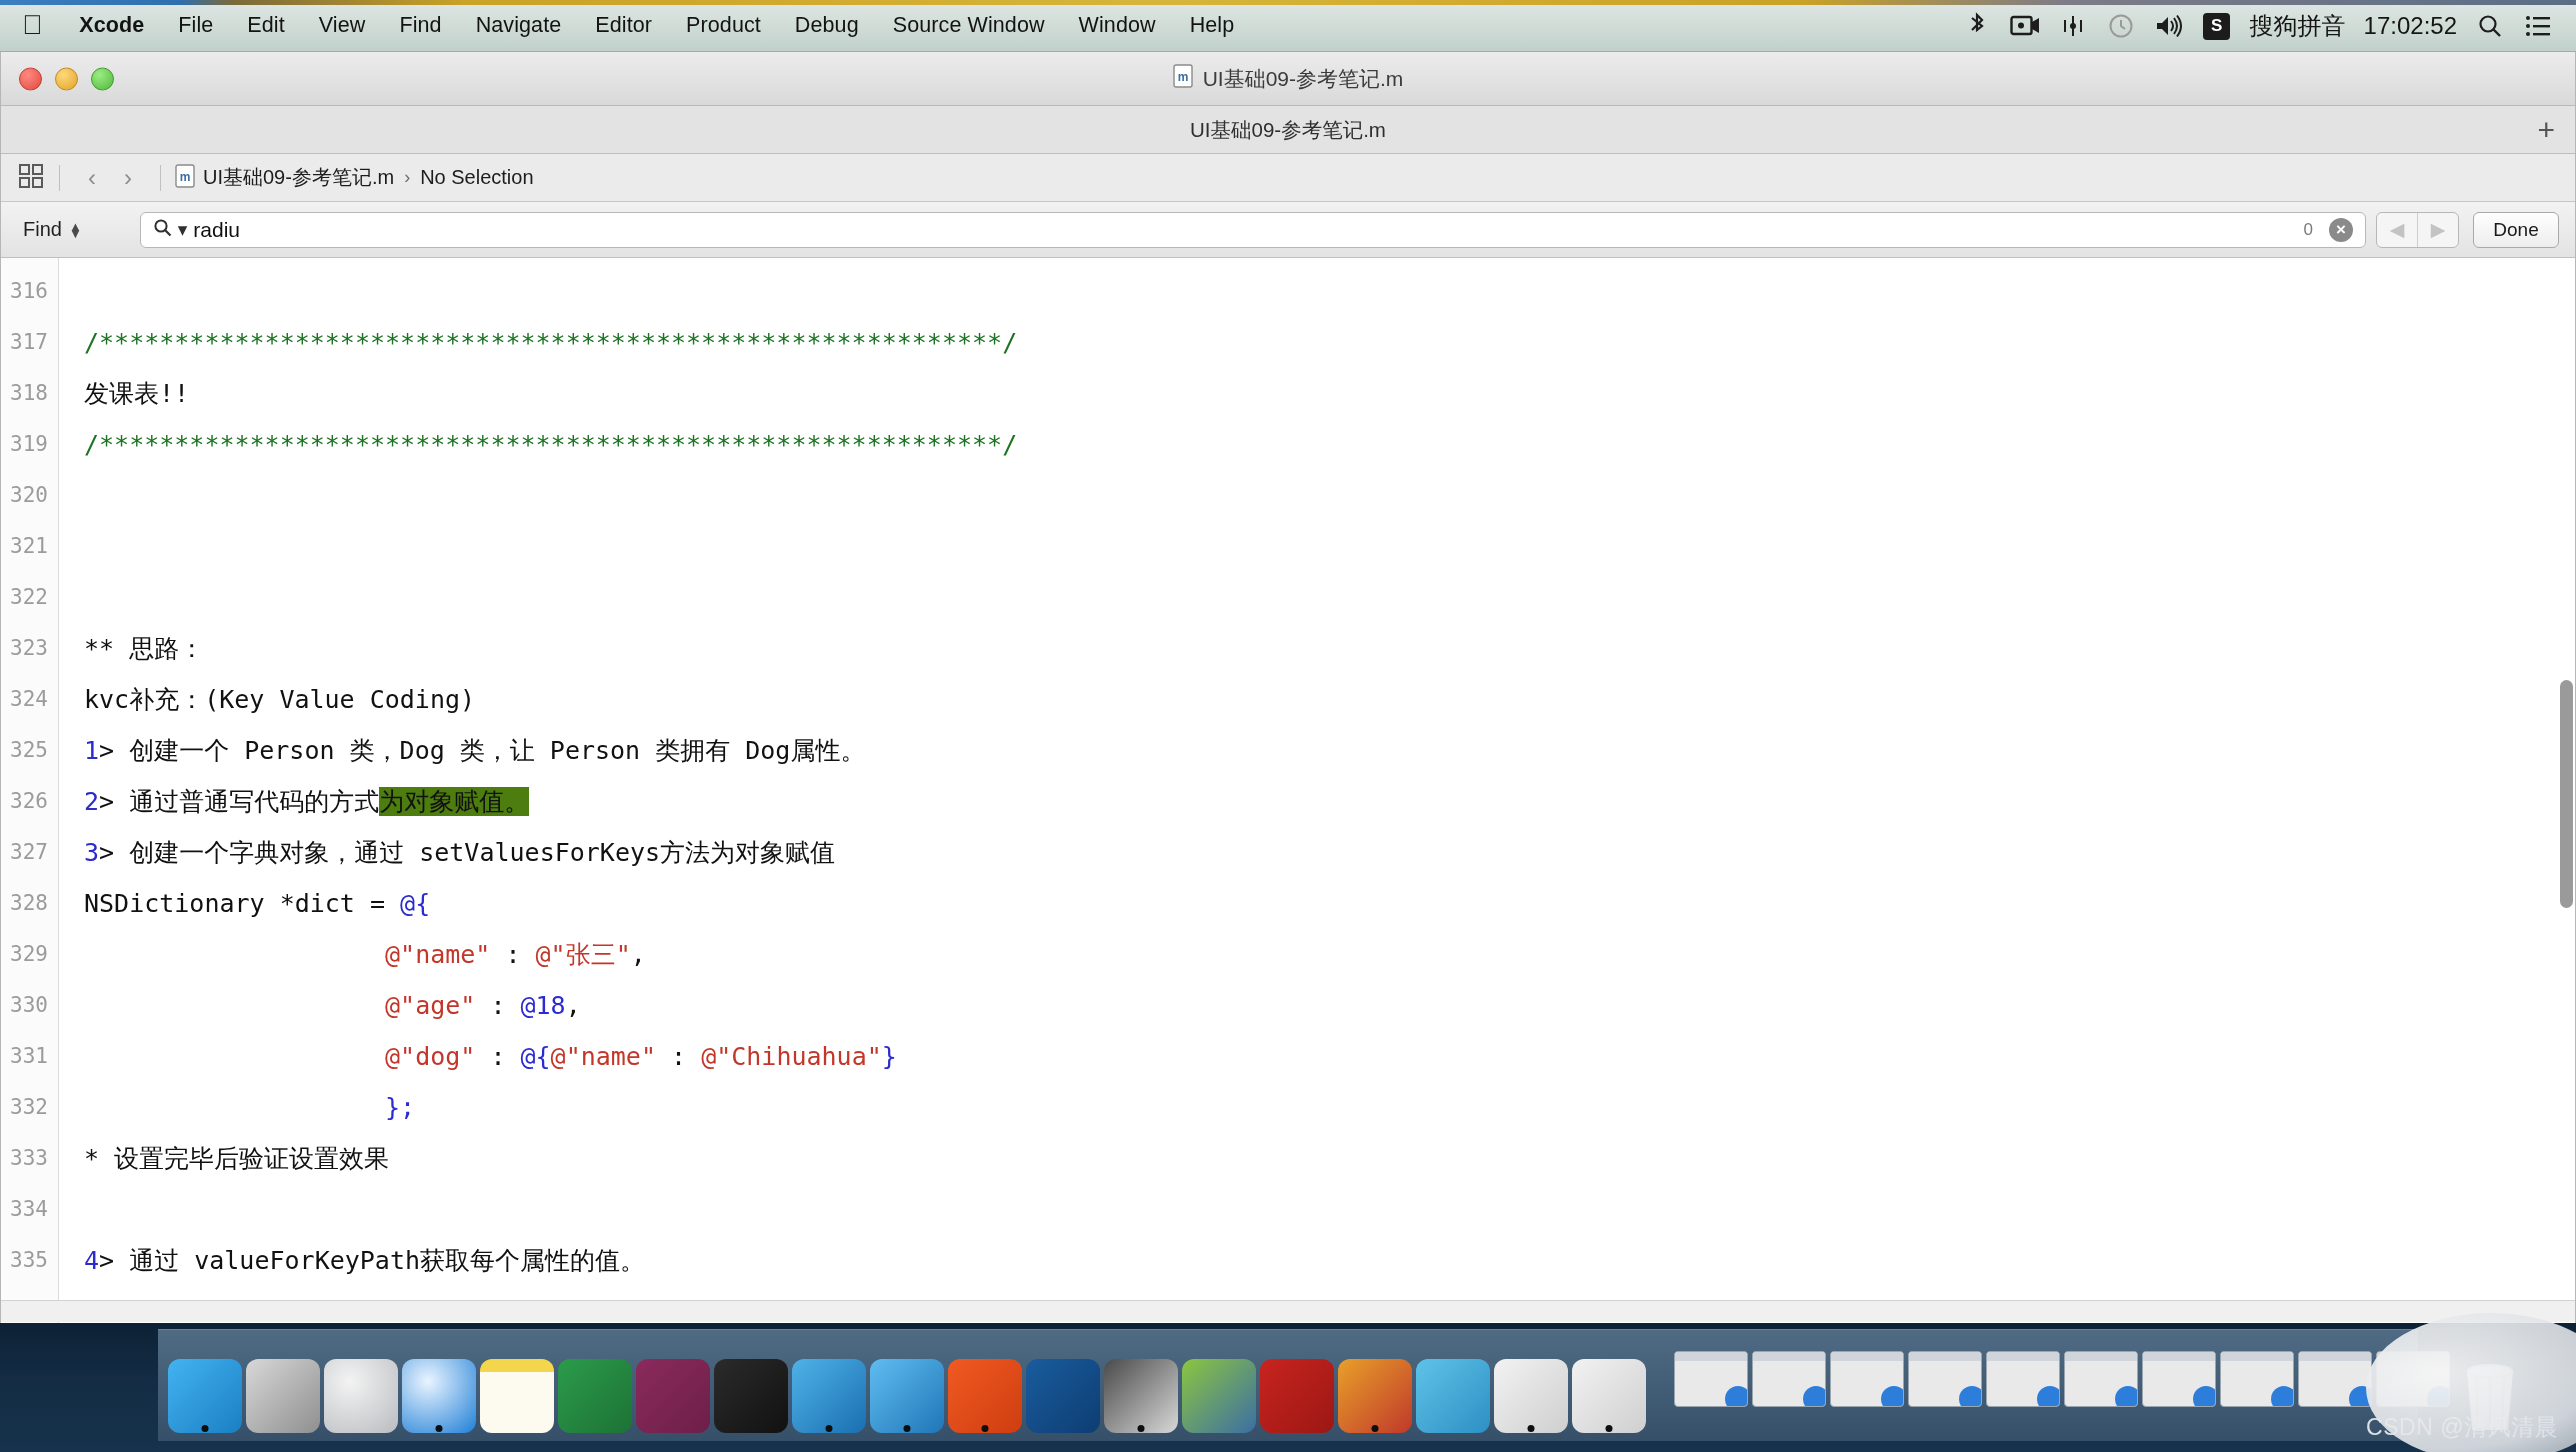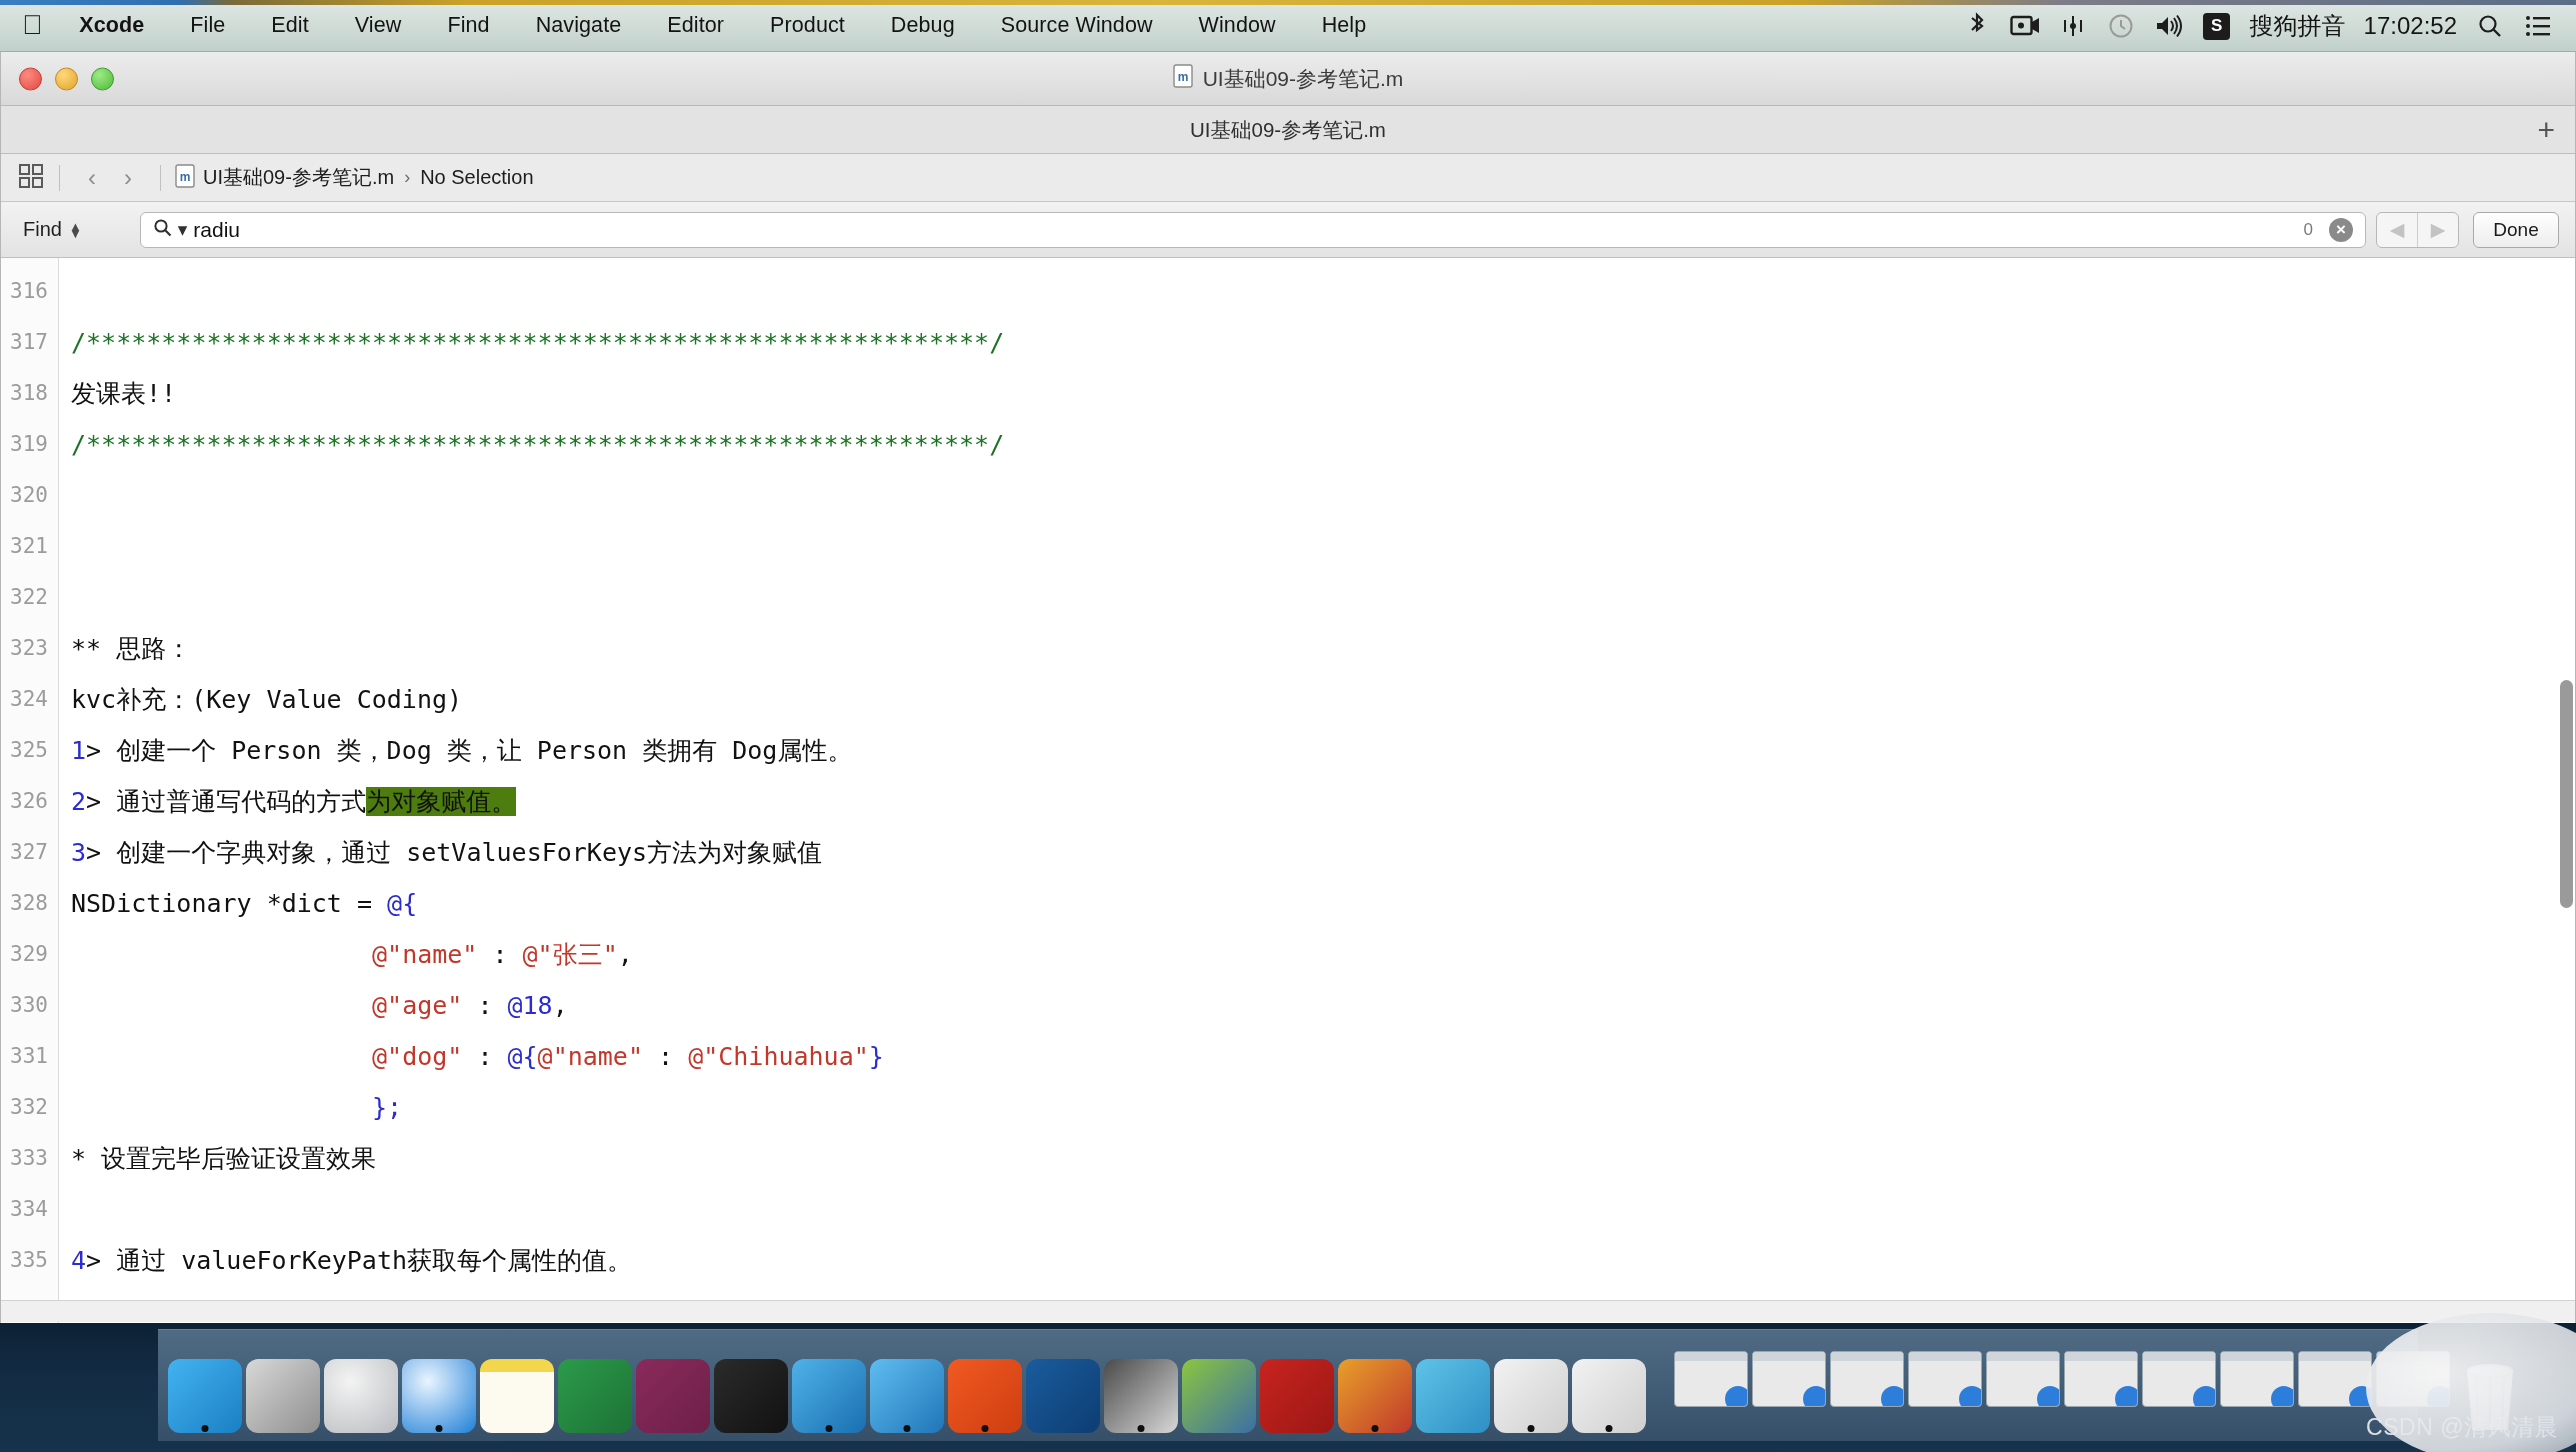--- a/index.html
+++ b/index.html
@@ -93,21 +93,21 @@
   .nav-group { display:flex; height: 36px; border:1px solid #b7b7b7; border-radius:6px; overflow:hidden; background:#f5f5f5; margin-right: 14px;}
   .nav-btn { width: 40px; display:flex; align-items:center; justify-content:center; font-size:19px; color:#c3c3c3; }
   .nav-div { width:1px; background:#cdcdcd; }
   .done-btn {
     height: 36px; min-width: 86px; padding: 0 16px; border:1px solid #a9a9a9; border-radius:6px;
     background: linear-gradient(to bottom,#fefefe,#ededed); font-size: 19px; color:#1a1a1a;
     display:flex; align-items:center; justify-content:center;
   }
 
   
-  #editor { position: relative; height: 1065px; background:#fff; overflow:hidden; display:flex; }
+  #editor { position: relative; height: 1065px; background:#fff; overflow:hidden; display:flex;gap:13px; }
   #gutter {
     width: 58px; flex: none; background:#fbfbfb; border-right: 1px solid #dcdcdc;
     padding-top: 8px; text-align: right;
   }
   #gutter .ln {
     height: 51px; line-height: 51px; padding-right: 10px;
     font-family: "DejaVu Sans Mono", monospace; font-size: 21px; color: #9b9b9b;
   }
   #code {
     flex: 1; position: relative; padding-top: 8px; padding-left: 12px;
@@ -158,21 +158,21 @@
     background: radial-gradient(ellipse at 30% 40%, rgba(245,245,245,.95), rgba(225,228,232,.9) 60%, rgba(200,205,210,.6));
   }
 </style>
 </head>
 <body>
 
 <div id="screen">
 
   <div id="menubar">
     <div class="menu-apple"></div>
-    <div id="menubar-items" style="display:flex;align-items:flex-start;gap:12px;">
+    <div id="menubar-items" style="display:flex;align-items:flex-start;">
         <div class="menu-item bold">Xcode</div>
         <div class="menu-item">File</div>
         <div class="menu-item">Edit</div>
         <div class="menu-item">View</div>
         <div class="menu-item">Find</div>
         <div class="menu-item">Navigate</div>
         <div class="menu-item">Editor</div>
         <div class="menu-item">Product</div>
         <div class="menu-item">Debug</div>
         <div class="menu-item">Source Window</div>

